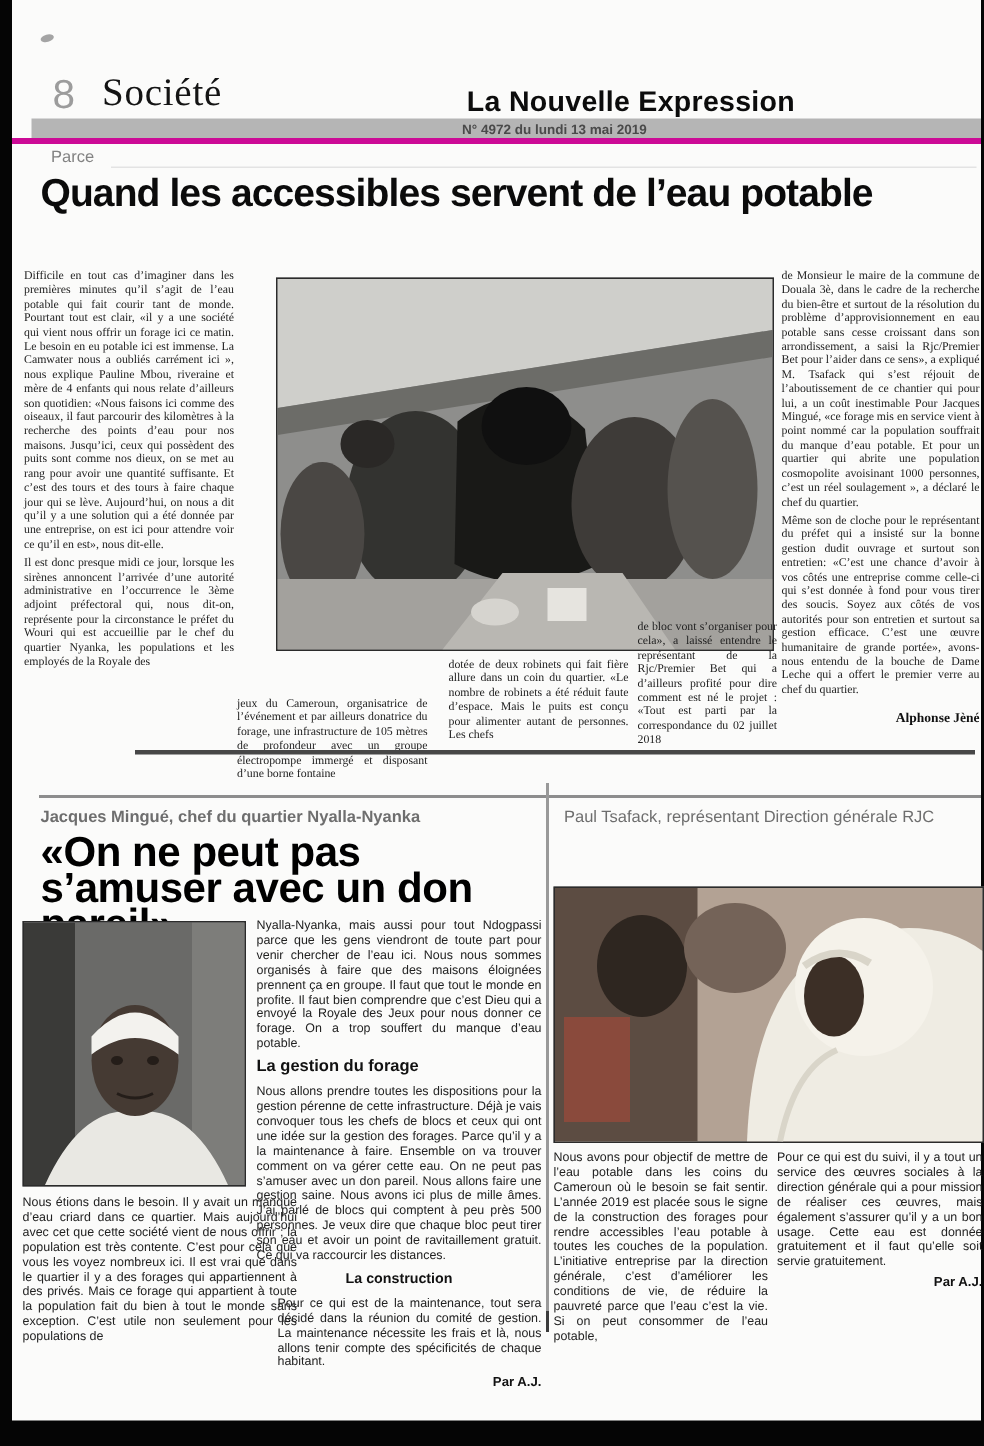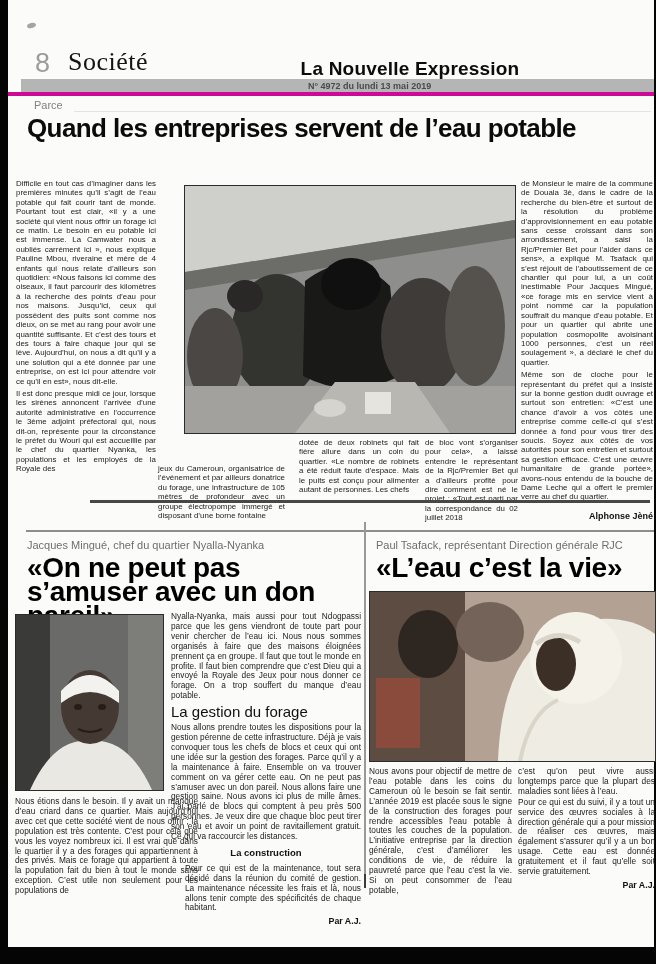--- a/index.html
+++ b/index.html
@@ -20,59 +20,59 @@
   .graybar { background:#b5b5b5; }
   .issue-line { font-size:9px; font-weight:bold; color:#4a4a4a; text-align:left; }
   .accentbar { background:#cc0a96; }
   .kicker-city { font-size:11px; color:#828282; }
   .douala-rule { border-top:1px solid #e3e3e3; }
   .smudge { width:9px; height:5px; background:#8f8f8f; border-radius:50%; transform:rotate(-15deg); opacity:.8; }
 
   
   .headline { font-size:26px; font-weight:bold; color:#0b0b0b; letter-spacing:-0.6px; white-space:nowrap; }
   .lede { font-size:10.3px; line-height:12.6px; font-weight:bold; font-style:italic; color:#1f1f1f; text-align:justify; }
-  .bodycol { font-size:7.9px; line-height:9.4px; text-align:justify; color:#222; }
+  .bodycol { font-size:7.9px; line-height:9.4px; text-align:justify; color:#222;font-family:Liberation Serif, serif; }
   .bodycol p { margin:0 0 3px 0; }
   .photo-frame { border:1px solid #2b2b2b; background:#888; box-sizing:border-box; }
   .photo-frame svg { display:block; }
   .byline-main { font-size:9px; font-weight:bold; text-align:right; color:#111; margin-top:10px; }
 
   
   .pre-rule { border-top:3px solid #474747; }
   .reactions-box { background:#070707; color:#fff; font-size:17px; font-weight:bold; padding:3px 11px 5px 11px; letter-spacing:0.2px; }
   .reactions-rule { border-top:2px solid #8d8d8d; }
   .sub-kicker { font-size:11px; color:#6e6e6e; }
   .sub-headline { font-size:28px; line-height:24px; font-weight:bold; color:#000000; letter-spacing:-0.3px; }
   .reacttext { font-size:8.3px; line-height:9.9px; text-align:justify; color:#222; }
   .reacttext p { margin:0 0 6px 0; }
-  .subhead-left { font-size:15px; font-weight:normal; margin:4px 0 6px 0; color:#111; }
+  .subhead-left { font-size:11px; font-weight:bold; margin:4px 0 6px 0; color:#111; }
   .subhead-center { font-size:9.5px; font-weight:bold; text-align:center; margin:5px 0 6px 0; color:#111; }
   .byline-sub { font-size:8.8px; font-weight:bold; text-align:right; color:#111; margin-top:4px; }
   .vdivider { background:#999; }
   .vdivider-dark { background:#3c3c3c; }
 </style>
 </head>
 <body>
 
 <div class="canvas">
   <div class="sheet">
 
     <div class="abs smudge" style="left:19px; top:23px;"></div>
 
     <div class="abs pagenum" style="left:27px; top:48px;">8</div>
     <div class="abs section-title" style="left:60px; top:47px;">Société</div>
-    <div class="abs masthead" style="left:282px; top:58px; width:240px; text-align:center;">La Nouvelle Expression</div>
+    <div class="abs masthead" style="left:282px; top:58px; width:240px; text-align:right;">La Nouvelle Expression</div>
     <div class="abs graybar" style="left:13px; top:79px; right:0; height:13px;"></div>
     <div class="abs issue-line" style="left:300px; top:81px; width:200px;">N° 4972 du lundi 13 mai 2019</div>
     <div class="abs accentbar" style="left:0; top:92px; right:0; height:4px;"></div>
 
     <div class="abs kicker-city" style="left:26px; top:99px;">Parce</div>
     <div class="abs douala-rule" style="left:66px; top:111px; right:3px;"></div>
 
-    <div class="abs headline" style="left:19px; top:113px;">Quand les entreprises servent de l’eau potable</div>
+    <div class="abs headline" style="left:19px; top:113px;">Quand les accessibles servent de l’eau potable</div>
 
     <div class="abs bodycol" style="left:8px; top:179px; width:140px;">
       <p>Difficile en tout cas d’imaginer dans les premières minutes qu’il s’agit de l’eau potable qui fait courir tant de monde. Pourtant tout est clair, «il y a une société qui vient nous offrir un forage ici ce matin. Le besoin en eu potable ici est immense. La Camwater nous a oubliés carrément ici », nous explique Pauline Mbou, riveraine et mère de 4 enfants qui nous relate d’ailleurs son quotidien: «Nous faisons ici comme des oiseaux, il faut parcourir des kilomètres à la recherche des points d’eau pour nos maisons. Jusqu’ici, ceux qui possèdent des puits sont comme nos dieux, on se met au rang pour avoir une quantité suffisante. Et c’est des tours et des tours à faire chaque jour qui se lève. Aujourd’hui, on nous a dit qu’il y a une solution qui a été donnée par une entreprise, on est ici pour attendre voir ce qu’il en est», nous dit-elle.</p>
       <p>Il est donc presque midi ce jour, lorsque les sirènes annoncent l’arrivée d’une autorité administrative en l’occurrence le 3ème adjoint préfectoral qui, nous dit-on, représente pour la circonstance le préfet du Wouri qui est accueillie par le chef du quartier Nyanka, les populations et les employés de la Royale des</p>
     </div>
 
     <div class="abs photo-frame" style="left:176px; top:185px; width:332px; height:249px;">
       <svg width="330" height="247" viewBox="0 0 330 247">
         <rect width="330" height="247" fill="#8e8e8c"></rect>
         <polygon points="0,0 330,0 330,34 0,86" fill="#cfcfcb"></polygon>
@@ -92,26 +92,26 @@
     </div>
 
     <div class="abs bodycol" style="left:513px; top:179px; width:132px;">
       <p>de Monsieur le maire de la commune de Douala 3è, dans le cadre de la recherche du bien-être et surtout de la résolution du problème d’approvisionnement en eau potable sans cesse croissant dans son arrondissement, a saisi la Rjc/Premier Bet pour l’aider dans ce sens», a expliqué M. Tsafack qui s’est réjouit de l’aboutissement de ce chantier qui pour lui, a un coût inestimable Pour Jacques Mingué, «ce forage mis en service vient à point nommé car la population souffrait du manque d’eau potable. Et pour un quartier qui abrite une population cosmopolite avoisinant 1000 personnes, c’est un réel soulagement », a déclaré le chef du quartier.</p>
       <p>Même son de cloche pour le représentant du préfet qui a insisté sur la bonne gestion dudit ouvrage et surtout son entretien: «C’est une chance d’avoir à vos côtés une entreprise comme celle-ci qui s’est donnée à fond pour vous tirer des soucis. Soyez aux côtés de vos autorités pour son entretien et surtout sa gestion efficace. C’est une œuvre humanitaire de grande portée», avons-nous entendu de la bouche de Dame Leche qui a offert le premier verre au chef du quartier.</p>
       <div class="byline-main">Alphonse Jèné</div>
     </div>
 
     <div class="abs bodycol" style="left:150px; top:464px; width:127px;">jeux du Cameroun, organisatrice de l’événement et par ailleurs donatrice du forage, une infrastructure de 105 mètres de profondeur avec un groupe électropompe immergé et disposant d’une borne fontaine</div>
     <div class="abs bodycol" style="left:291px; top:438px; width:120px;">dotée de deux robinets qui fait fière allure dans un coin du quartier. «Le nombre de robinets a été réduit faute d’espace. Mais le puits est conçu pour alimenter autant de personnes. Les chefs</div>
-    <div class="abs bodycol" style="left:417px; top:438px; width:93px;">de bloc vont s’organiser pour cela», a laissé entendre le représentant de la Rjc/Premier Bet qui a d’ailleurs profité pour dire comment est né le projet : «Tout est parti par la correspondance du 02 juillet 2018</div>
+    <div class="abs bodycol" style="left:417px; top:413px; width:93px;">de bloc vont s’organiser pour cela», a laissé entendre le représentant de la Rjc/Premier Bet qui a d’ailleurs profité pour dire comment est né le projet : «Tout est parti par la correspondance du 02 juillet 2018</div>
 
     <div class="abs pre-rule" style="left:82px; top:500px; right:4px;"></div>
     <div class="abs reactions-rule" style="left:18px; top:530px; right:0;"></div>
 
-    <div class="abs sub-kicker" style="left:19px; top:539px;">Jacques Mingué, chef du quartier Nyalla-Nyanka</div>
+    <div class="abs sub-kicker" style="left:19px; top:539px;font-weight:bold;">Jacques Mingué, chef du quartier Nyalla-Nyanka</div>
     <div class="abs sub-kicker" style="left:368px; top:539px;">Paul Tsafack, représentant Direction générale RJC</div>
 
     <div class="abs vdivider" style="left:356px; top:522px; width:2px; height:352px;"></div>
     <div class="abs vdivider-dark" style="left:356px; top:874px; width:2px; height:14px;"></div>
 
     <div class="abs sub-headline" style="left:19px; top:556px; width:325px;">«On ne peut pas s’amuser avec un don pareil»</div>
 
     <div class="abs photo-frame" style="left:7px; top:614px; width:149px; height:177px;">
       <svg width="147" height="175" viewBox="0 0 147 175">
         <rect width="147" height="175" fill="#6a6a68"></rect>
@@ -130,39 +130,37 @@
 
     <div class="abs reacttext" style="left:163px; top:612px; width:190px;">
       <p>Nyalla-Nyanka, mais aussi pour tout Ndogpassi parce que les gens viendront de toute part pour venir chercher de l’eau ici. Nous nous sommes organisés à faire que des maisons éloignées prennent ça en groupe. Il faut que tout le monde en profite. Il faut bien comprendre que c’est Dieu qui a envoyé la Royale des Jeux pour nous donner ce forage. On a trop souffert du manque d’eau potable.</p>
       <div class="subhead-left">La gestion du forage</div>
       <p>Nous allons prendre toutes les dispositions pour la gestion pérenne de cette infrastructure. Déjà je vais convoquer tous les chefs de blocs et ceux qui ont une idée sur la gestion des forages. Parce qu’il y a la maintenance à faire. Ensemble on va trouver comment on va gérer cette eau. On ne peut pas s’amuser avec un don pareil. Nous allons faire une gestion saine. Nous avons ici plus de mille âmes. J’ai parlé de blocs qui comptent à peu près 500 personnes. Je veux dire que chaque bloc peut tirer son eau et avoir un point de ravitaillement gratuit. Ce qui va raccourcir les distances.</p>
       <div class="subhead-center">La construction</div>
       <p style="margin-bottom:2px;margin-left:14px;">Pour ce qui est de la maintenance, tout sera décidé dans la réunion du comité de gestion. La maintenance nécessite les frais et là, nous allons tenir compte des spécificités de chaque habitant.</p>
       <div class="byline-sub">Par A.J.</div>
     </div>
 
-    <div class="abs sub-headline" style="left:368px; top:556px; width:280px;">«L’eau c’est la vie»</div>
 
     <div class="abs photo-frame" style="left:361px; top:591px; width:287px; height:171px;">
       <svg width="285" height="169" viewBox="0 0 285 169">
         <rect width="285" height="169" fill="#b3a294"></rect>
         <rect width="95" height="169" fill="#5c4c42"></rect>
         <ellipse cx="58" cy="52" rx="30" ry="34" fill="#2e2620"></ellipse>
         <rect x="6" y="86" width="44" height="70" fill="#8a4a3c"></rect>
         <ellipse cx="120" cy="40" rx="34" ry="30" fill="#746358"></ellipse>
         <path d="M128 169 Q132 62 192 34 Q250 16 285 42 L285 169 Z" fill="#efece3"></path>
         <ellipse cx="206" cy="66" rx="46" ry="46" fill="#f5f2ea"></ellipse>
         <ellipse cx="186" cy="72" rx="20" ry="27" fill="#3c2f26"></ellipse>
         <path d="M166 52 Q188 36 210 50" stroke="#d9d5c9" stroke-width="5" fill="none"></path>
         <path d="M150 169 Q160 120 188 108" stroke="#d9d5c9" stroke-width="4" fill="none"></path>
       </svg>
     </div>
 
     <div class="abs reacttext" style="left:361px; top:767px; width:143px;">Nous avons pour objectif de mettre de l’eau potable dans les coins du Cameroun où le besoin se fait sentir. L’année 2019 est placée sous le signe de la construction des forages pour rendre accessibles l’eau potable à toutes les couches de la population. L’initiative entreprise par la direction générale, c’est d’améliorer les conditions de vie, de réduire la pauvreté parce que l’eau c’est la vie. Si on peut consommer de l’eau potable,</div>
 
     <div class="abs reacttext" style="left:510px; top:767px; width:137px;">
-      <p style="margin-bottom:1px;">c’est qu’on peut vivre aussi longtemps parce que la plupart des maladies sont liées à l’eau.</p>
       <p style="margin-bottom:3px;">Pour ce qui est du suivi, il y a tout un service des œuvres sociales à la direction générale qui a pour mission de réaliser ces œuvres, mais également s’assurer qu’il y a un bon usage. Cette eau est donnée gratuitement et il faut qu’elle soit servie gratuitement.</p>
       <div class="byline-sub">Par A.J.</div>
     </div>
 
   </div>
 </div>
 
 </body></html>

